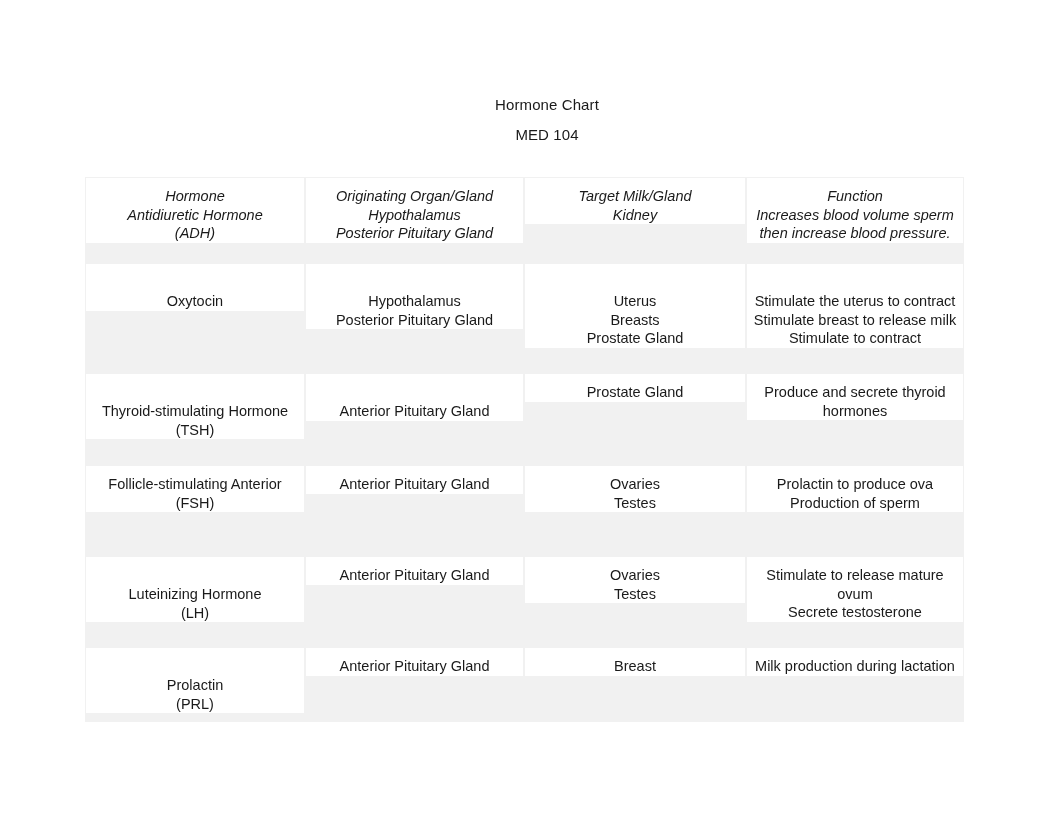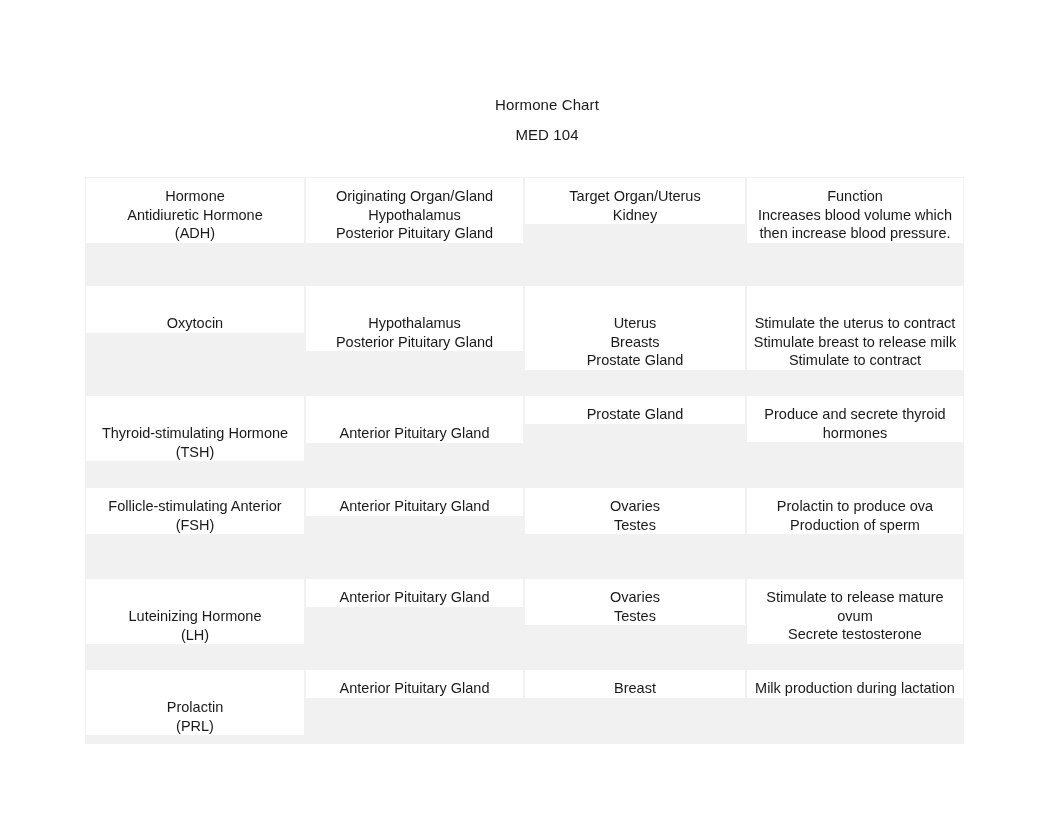--- a/index.html
+++ b/index.html
@@ -71,21 +71,21 @@
 
   .line { display: block; white-space: nowrap; }
 
   
   col.c1 { width: 220px; }
   col.c2 { width: 219px; }
   col.c3 { width: 222px; }
   col.c4 { width: 218px; }
 
   
-  tr.r-head { height: 108px; }
+  tr.r-head { height: 86px; font-style: italic; }
   tr.r-oxy  { height: 110px; padding-left: 7px; }
   tr.r-tsh  { height: 92px; }
   tr.r-fsh  { height: 91px; }
   tr.r-lh   { height: 91px; }
   tr.r-prl  { height: 75px; }
 </style>
 </head>
 <body>
 
 <div class="page">
@@ -114,28 +114,28 @@
         </td>
         <td>
           <div class="cell-inner">
             <span class="line">Originating Organ/Gland</span>
             <span class="line">Hypothalamus</span>
             <span class="line">Posterior Pituitary Gland</span>
           </div>
         </td>
         <td>
           <div class="cell-inner">
-            <span class="line">Target Organ/Uterus</span>
+            <span class="line">Target Milk/Gland</span>
             <span class="line">Kidney</span>
           </div>
         </td>
         <td>
           <div class="cell-inner">
             <span class="line">Function</span>
-            <span class="line">Increases blood volume which</span>
+            <span class="line">Increases blood volume sperm</span>
             <span class="line">then increase blood pressure.</span>
           </div>
         </td>
       </tr>
 
       <tr class="r-oxy">
         <td>
           <div class="cell-inner pad-mid">
             <span class="line">Oxytocin</span>
           </div>

